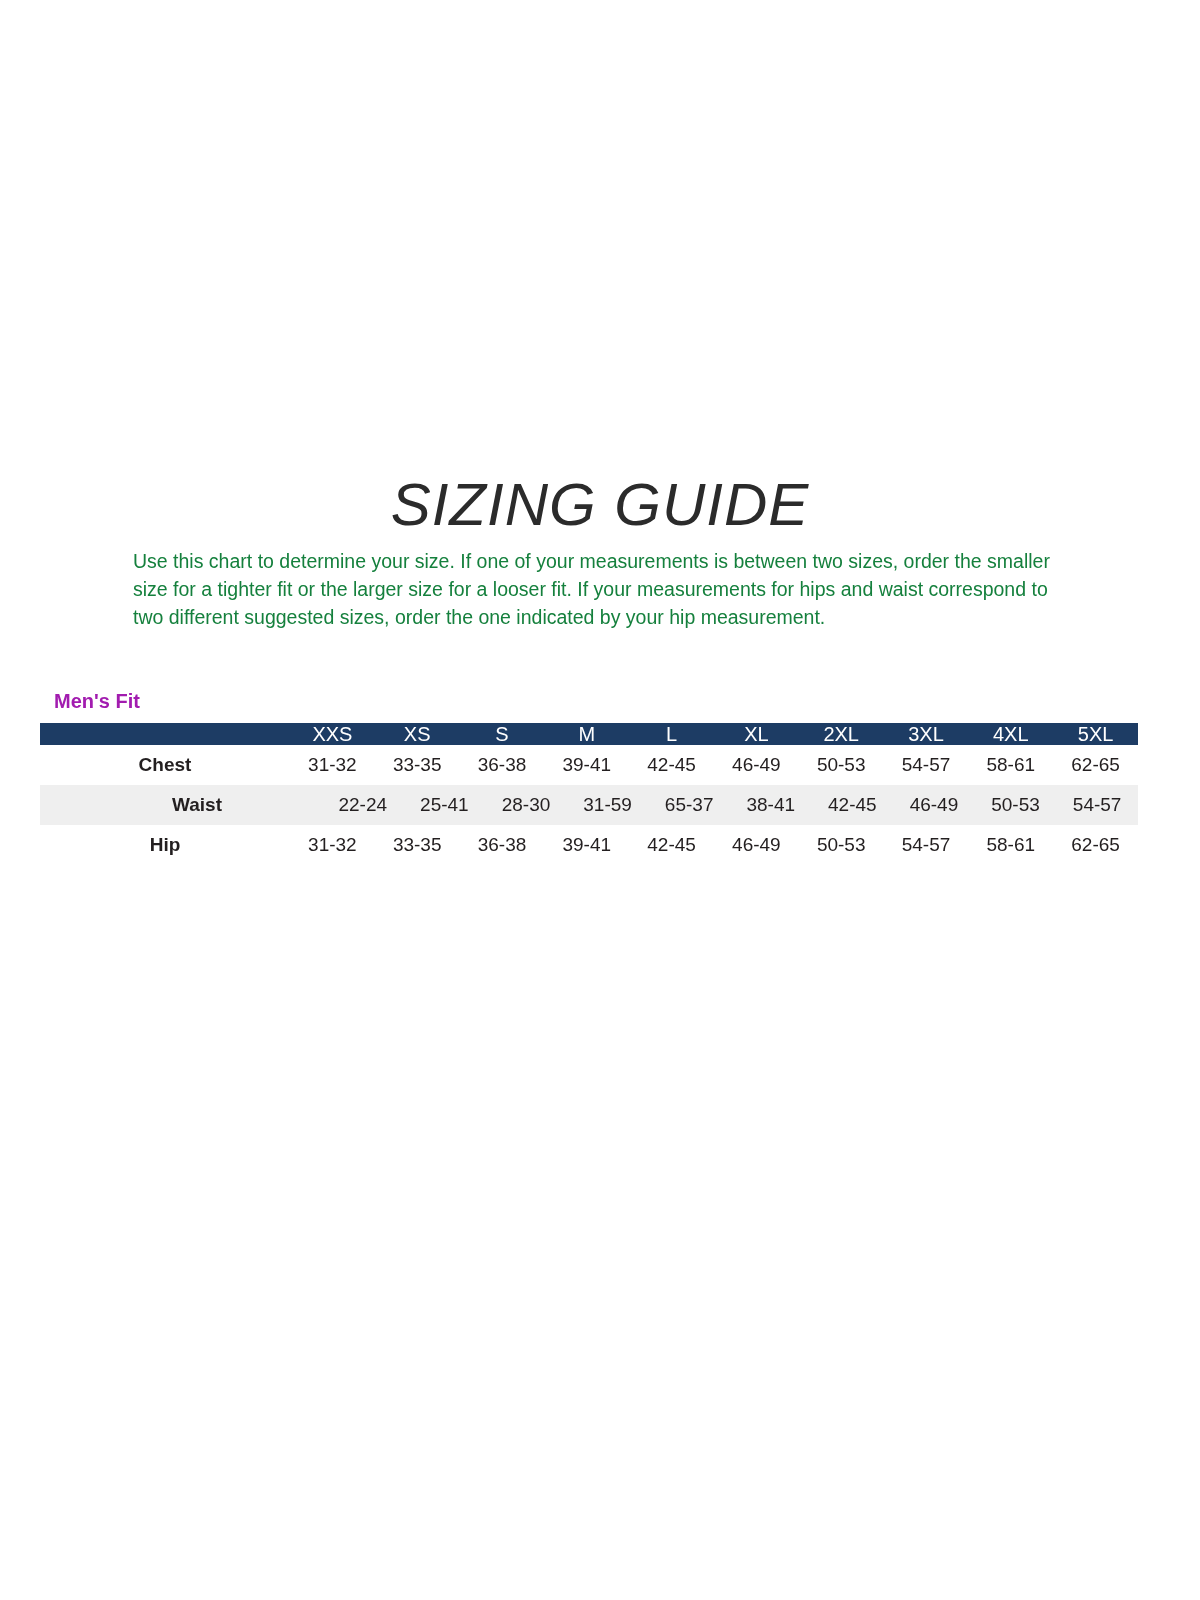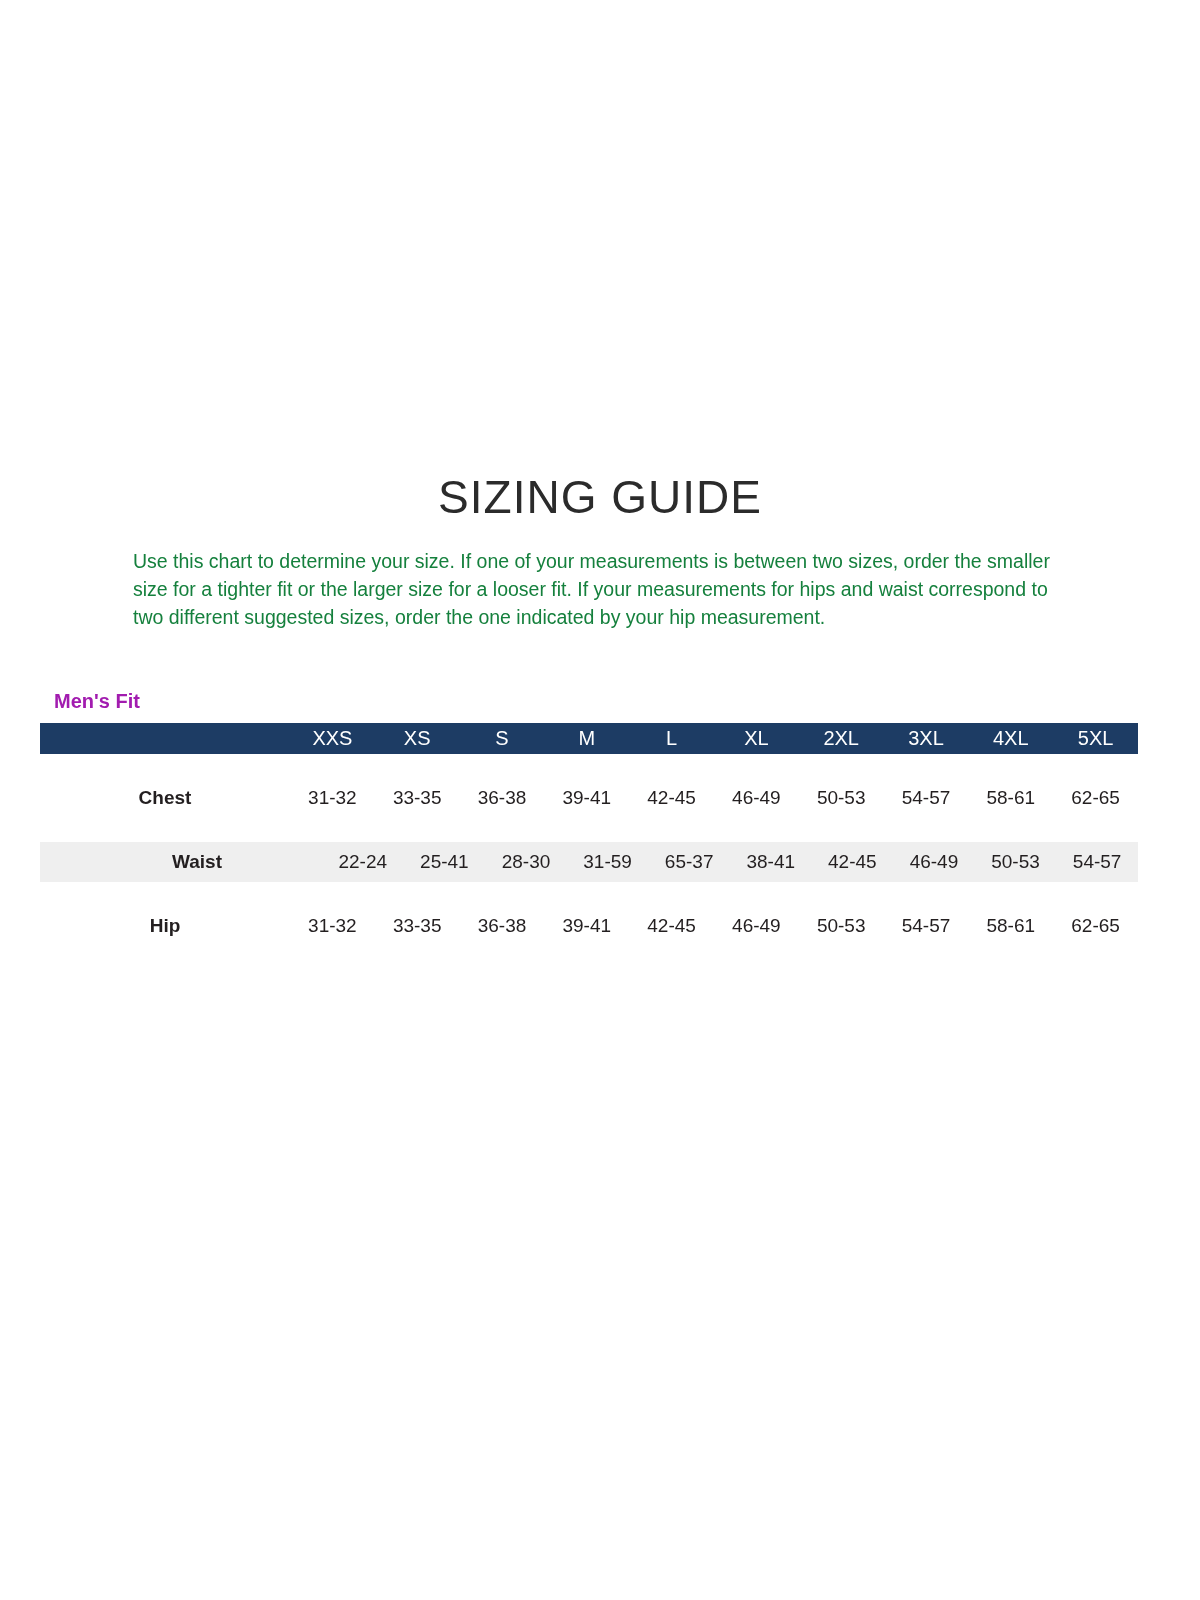--- a/index.html
+++ b/index.html
@@ -12,24 +12,25 @@
     color: var(--text-color, #231f20);
     overflow: hidden;
   }
 
   .page-title {
     position: absolute;
     top: 470px;
     left: 0;
     width: 100%;
     text-align: center;
-    font-size: 46px;
+    font-size: 60px;
     font-weight: 400;
     letter-spacing: 1px;
     color: #2b2b2b;
+    font-style: italic;
   }
 
   .intro-text {
     position: absolute;
     top: 547px;
     left: 133px;
     width: 938px;
     font-size: 19.5px;
     line-height: 28px;
     color: #15803d;
@@ -51,31 +52,30 @@
     width: 1098px;
   }
 
   .row {
     display: flex;
     align-items: center;
     width: 100%;
   }
 
   .header-row {
-    height: 31px;
+    height: 22px;
     background: var(--header-bg, #1d3c64);
     color: #ffffff;
     font-size: 20px;
   }
 
   .data-row {
     height: 40px;
     font-size: 19px;
     background: #ffffff;
-    margin-top: 24px;
   }
 
   .data-row.alt {
     background: var(--row-alt-bg, #efefef);
     padding-left: 32px;
   }
 
   .cell { text-align: center; }
 
   .label-col {

